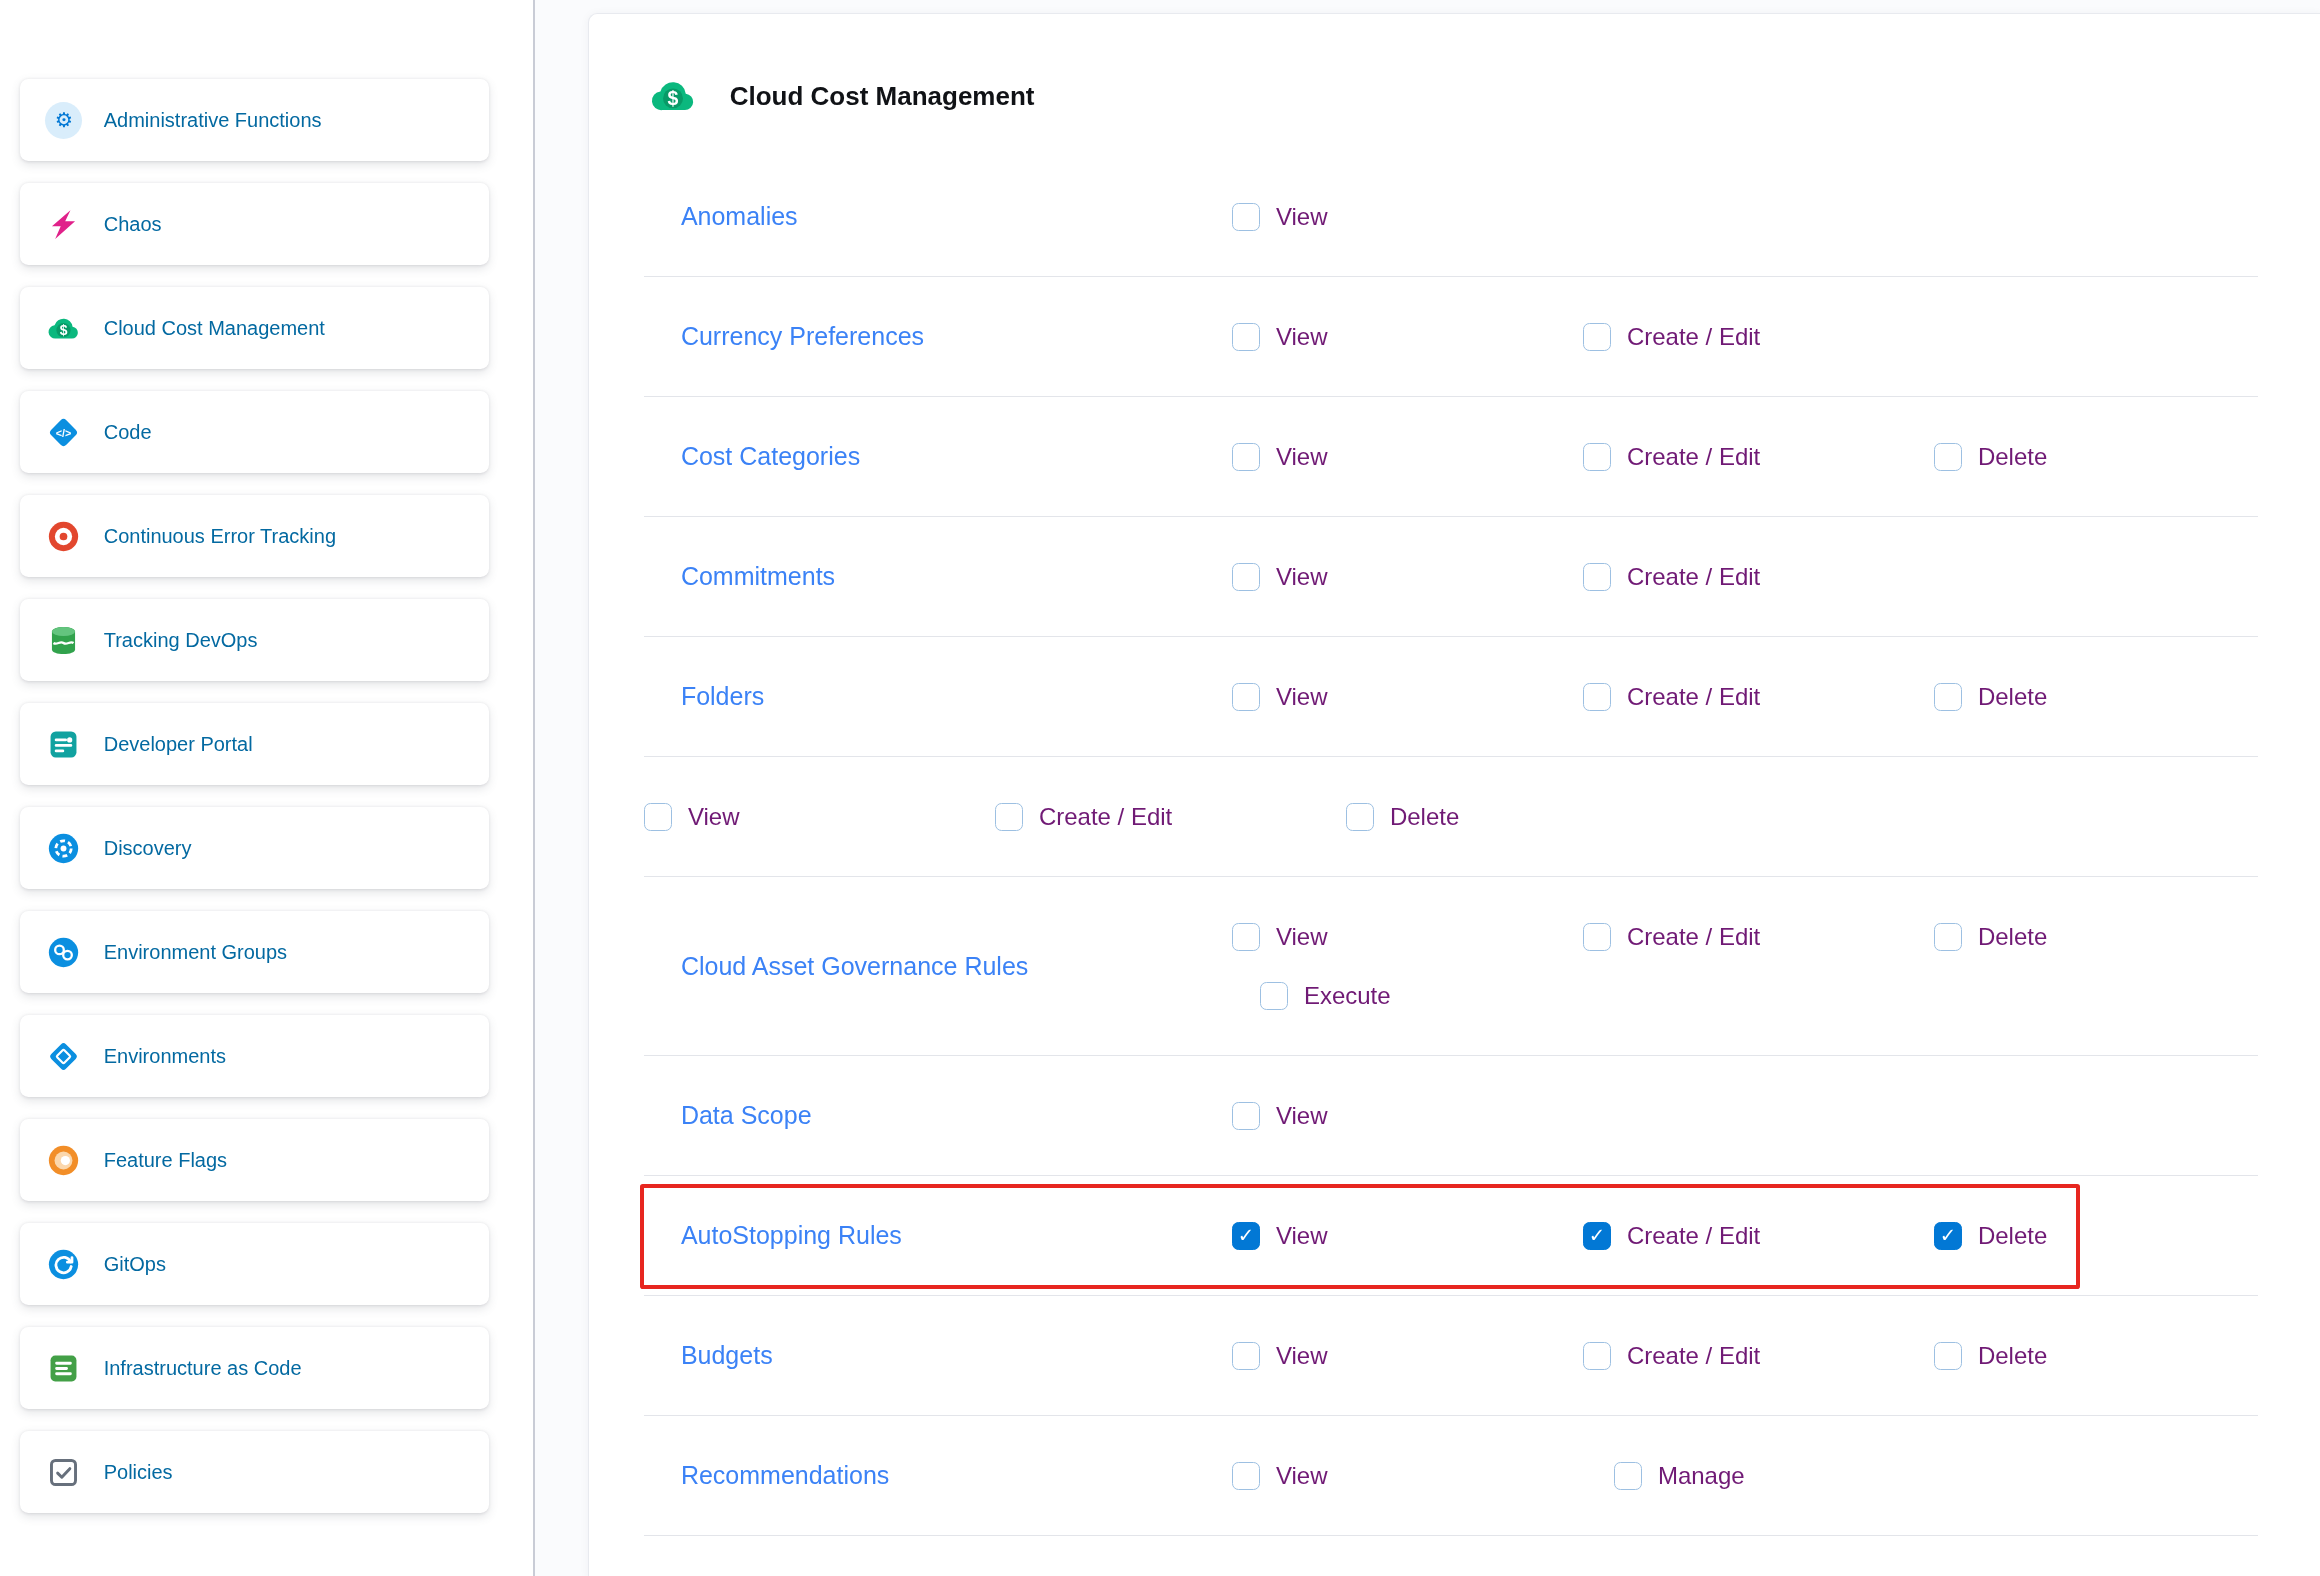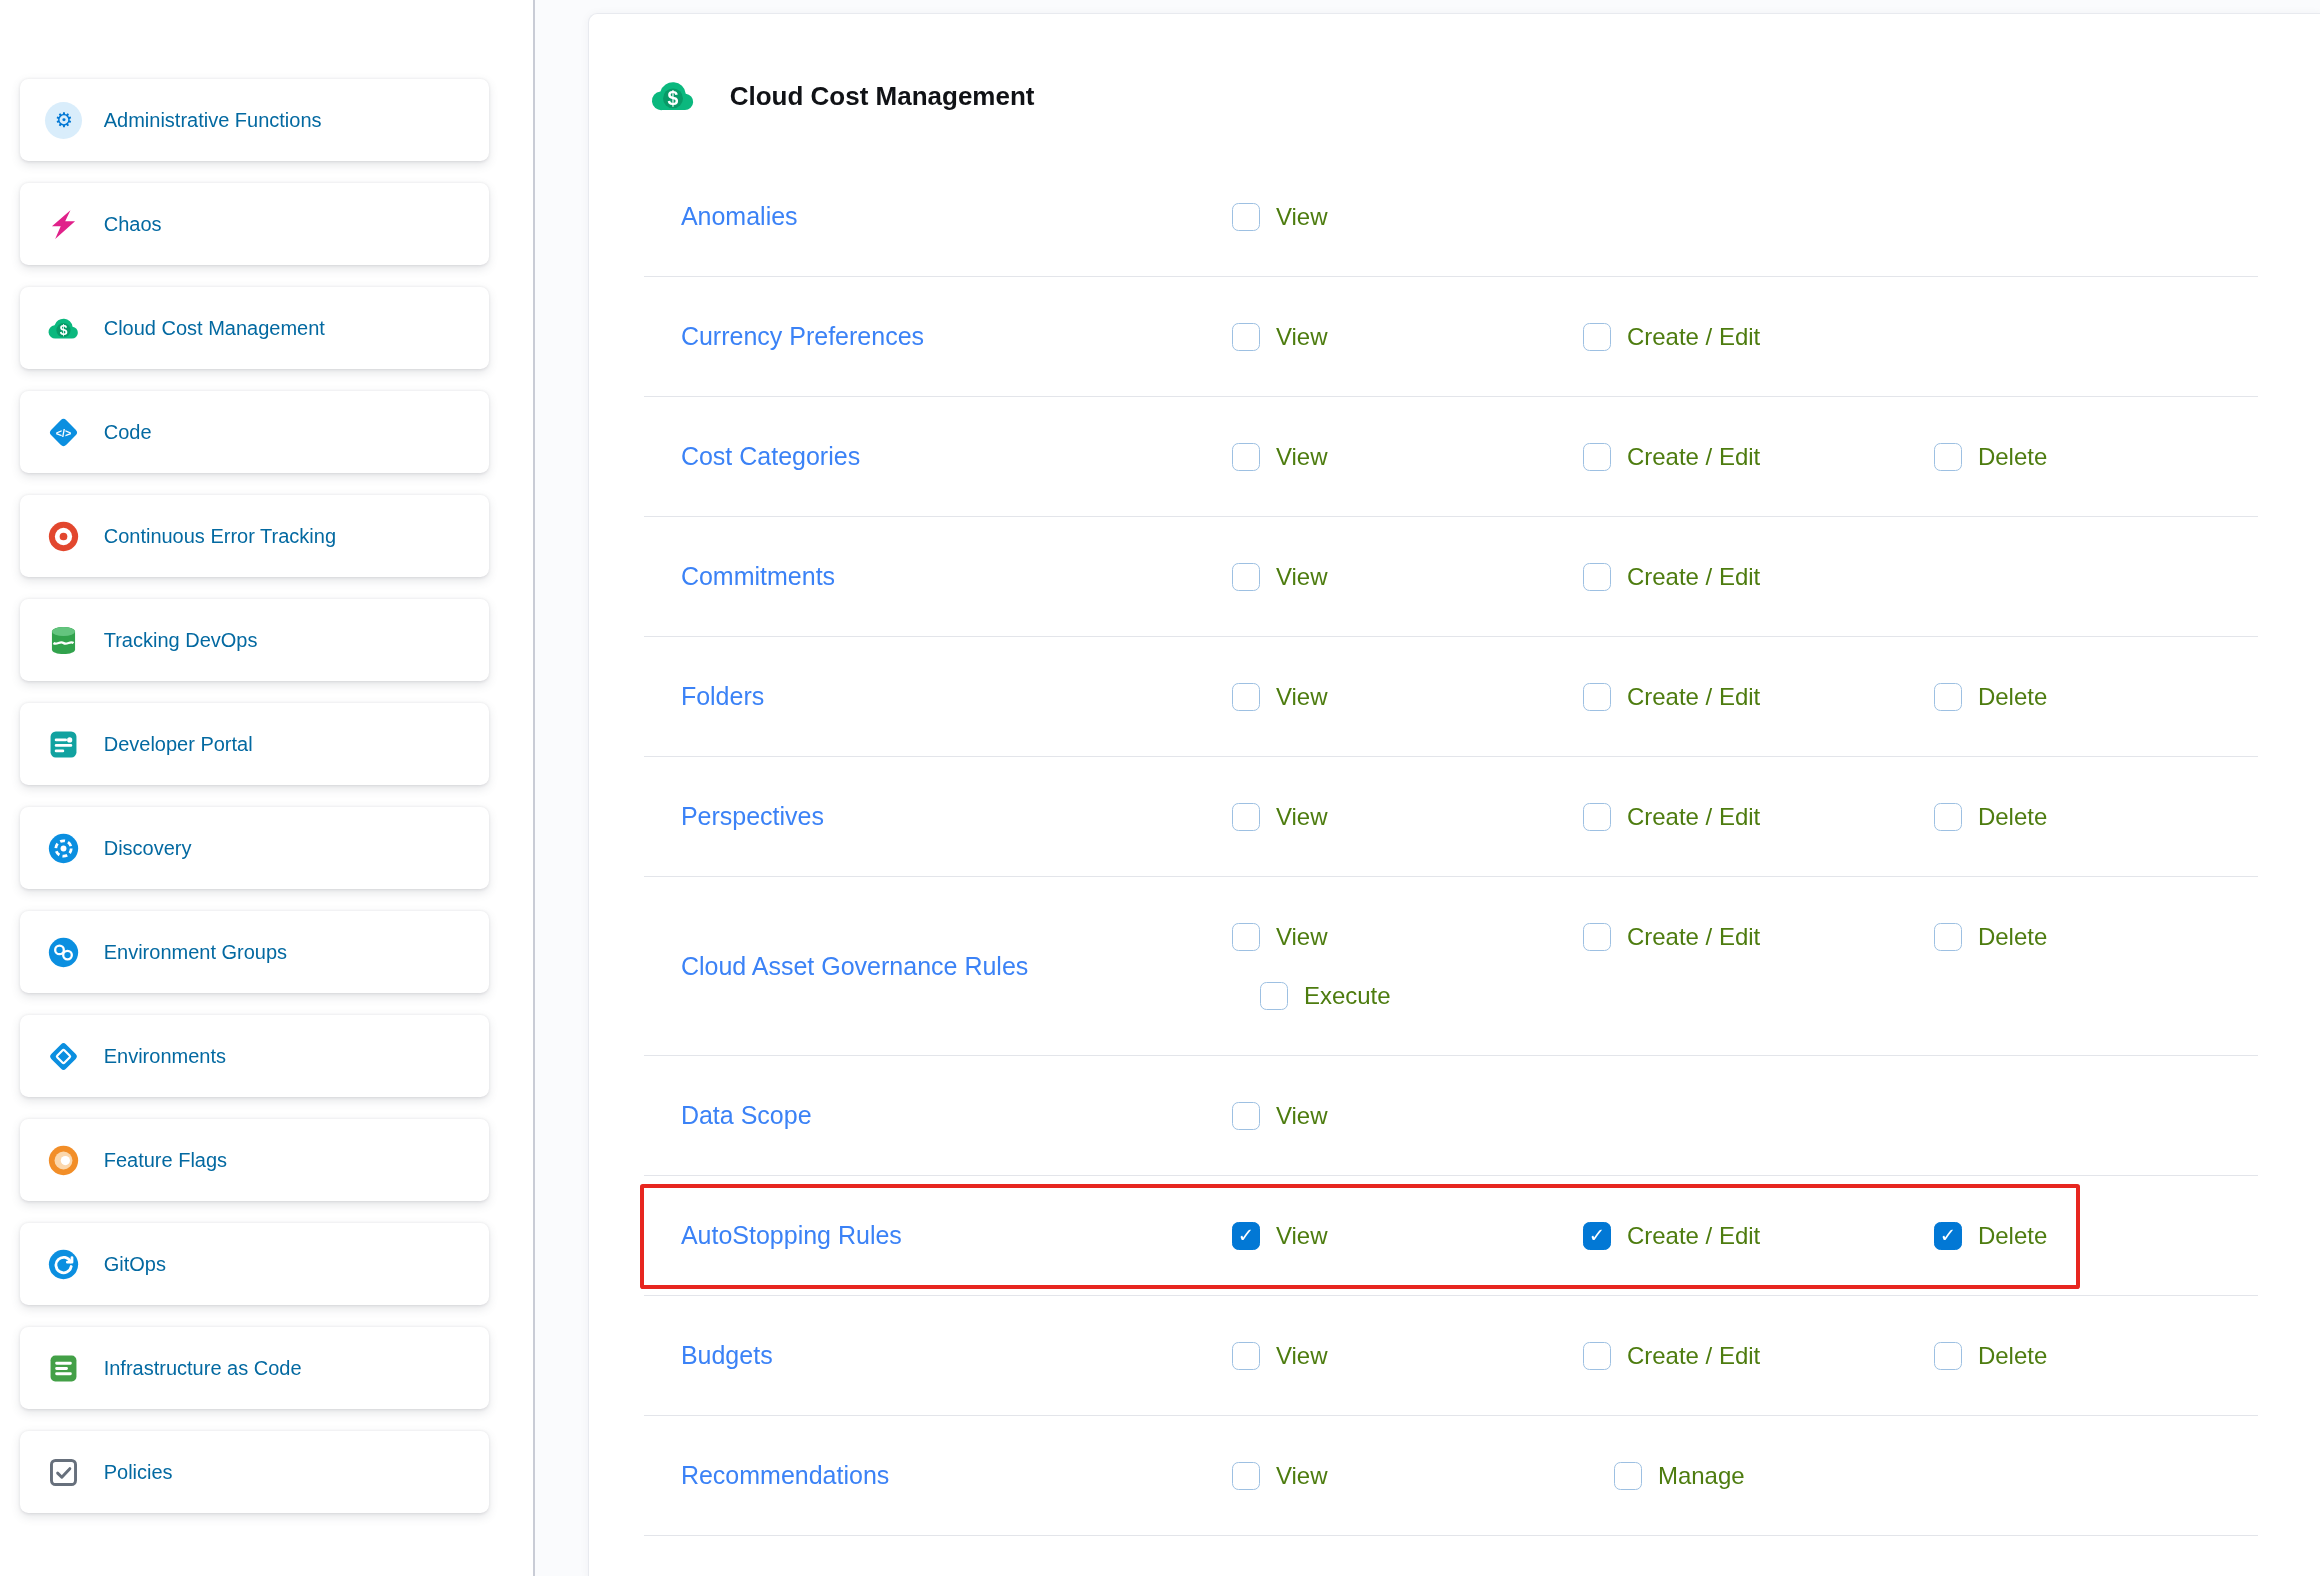--- a/index.html
+++ b/index.html
@@ -31,21 +31,21 @@
 
   .table { margin-top:35px; }
   .perm-row { display:flex; align-items:center; padding:43px 0; border-bottom:0.9px solid #e3e5ea; position:relative; }
   .resource { flex:0 0 588px; padding-left:37px; font-size:25px; font-weight:500; color:#3b82f6; line-height:33px; }
   .perm-grid { display:grid; grid-template-columns:351px 351px 351px; row-gap:26px; align-items:center; flex:1; }
   .perm { display:flex; align-items:center; gap:16px; cursor:pointer; height:33px; }
   .cb { width:28px; height:28px; border:1.9px solid #9dc0e2; border-radius:6.5px; background:#fff;
     display:flex; align-items:center; justify-content:center; flex-shrink:0; }
   .cb.checked { background:#0278d5; border-color:#0278d5; }
   .cb.checked::after { content:"✓"; color:#fff; font-size:19.5px; font-weight:700; line-height:1; }
-  .perm-label { font-size:24px; color:#4d7c0f; line-height:33px; white-space:nowrap; }
+  .perm-label { font-size:24px; color:#701a75; line-height:33px; white-space:nowrap; }
 
   .hl-box { position:absolute; left:-3.7px; right:178px; top:8.3px; bottom:6.5px;
     border:4.6px solid #e7261f; border-radius:2.8px; pointer-events:none; z-index:2; }
 </style>
 </head>
 <body>
 
 <div class="app">
 
   <div class="sidebar">
@@ -261,21 +261,20 @@
                 <span class="cb"></span>
                 <span class="perm-label">Create / Edit</span>
               </label>
               <label class="perm" style="grid-column: 3;">
                 <span class="cb"></span>
                 <span class="perm-label">Delete</span>
               </label>
             </div>
           </div>
           <div class="perm-row">
-            <div class="resource">Perspectives</div>
             <div class="perm-grid">
               <label class="perm" style="grid-column: 1;">
                 <span class="cb"></span>
                 <span class="perm-label">View</span>
               </label>
               <label class="perm" style="grid-column: 2;">
                 <span class="cb"></span>
                 <span class="perm-label">Create / Edit</span>
               </label>
               <label class="perm" style="grid-column: 3;">

